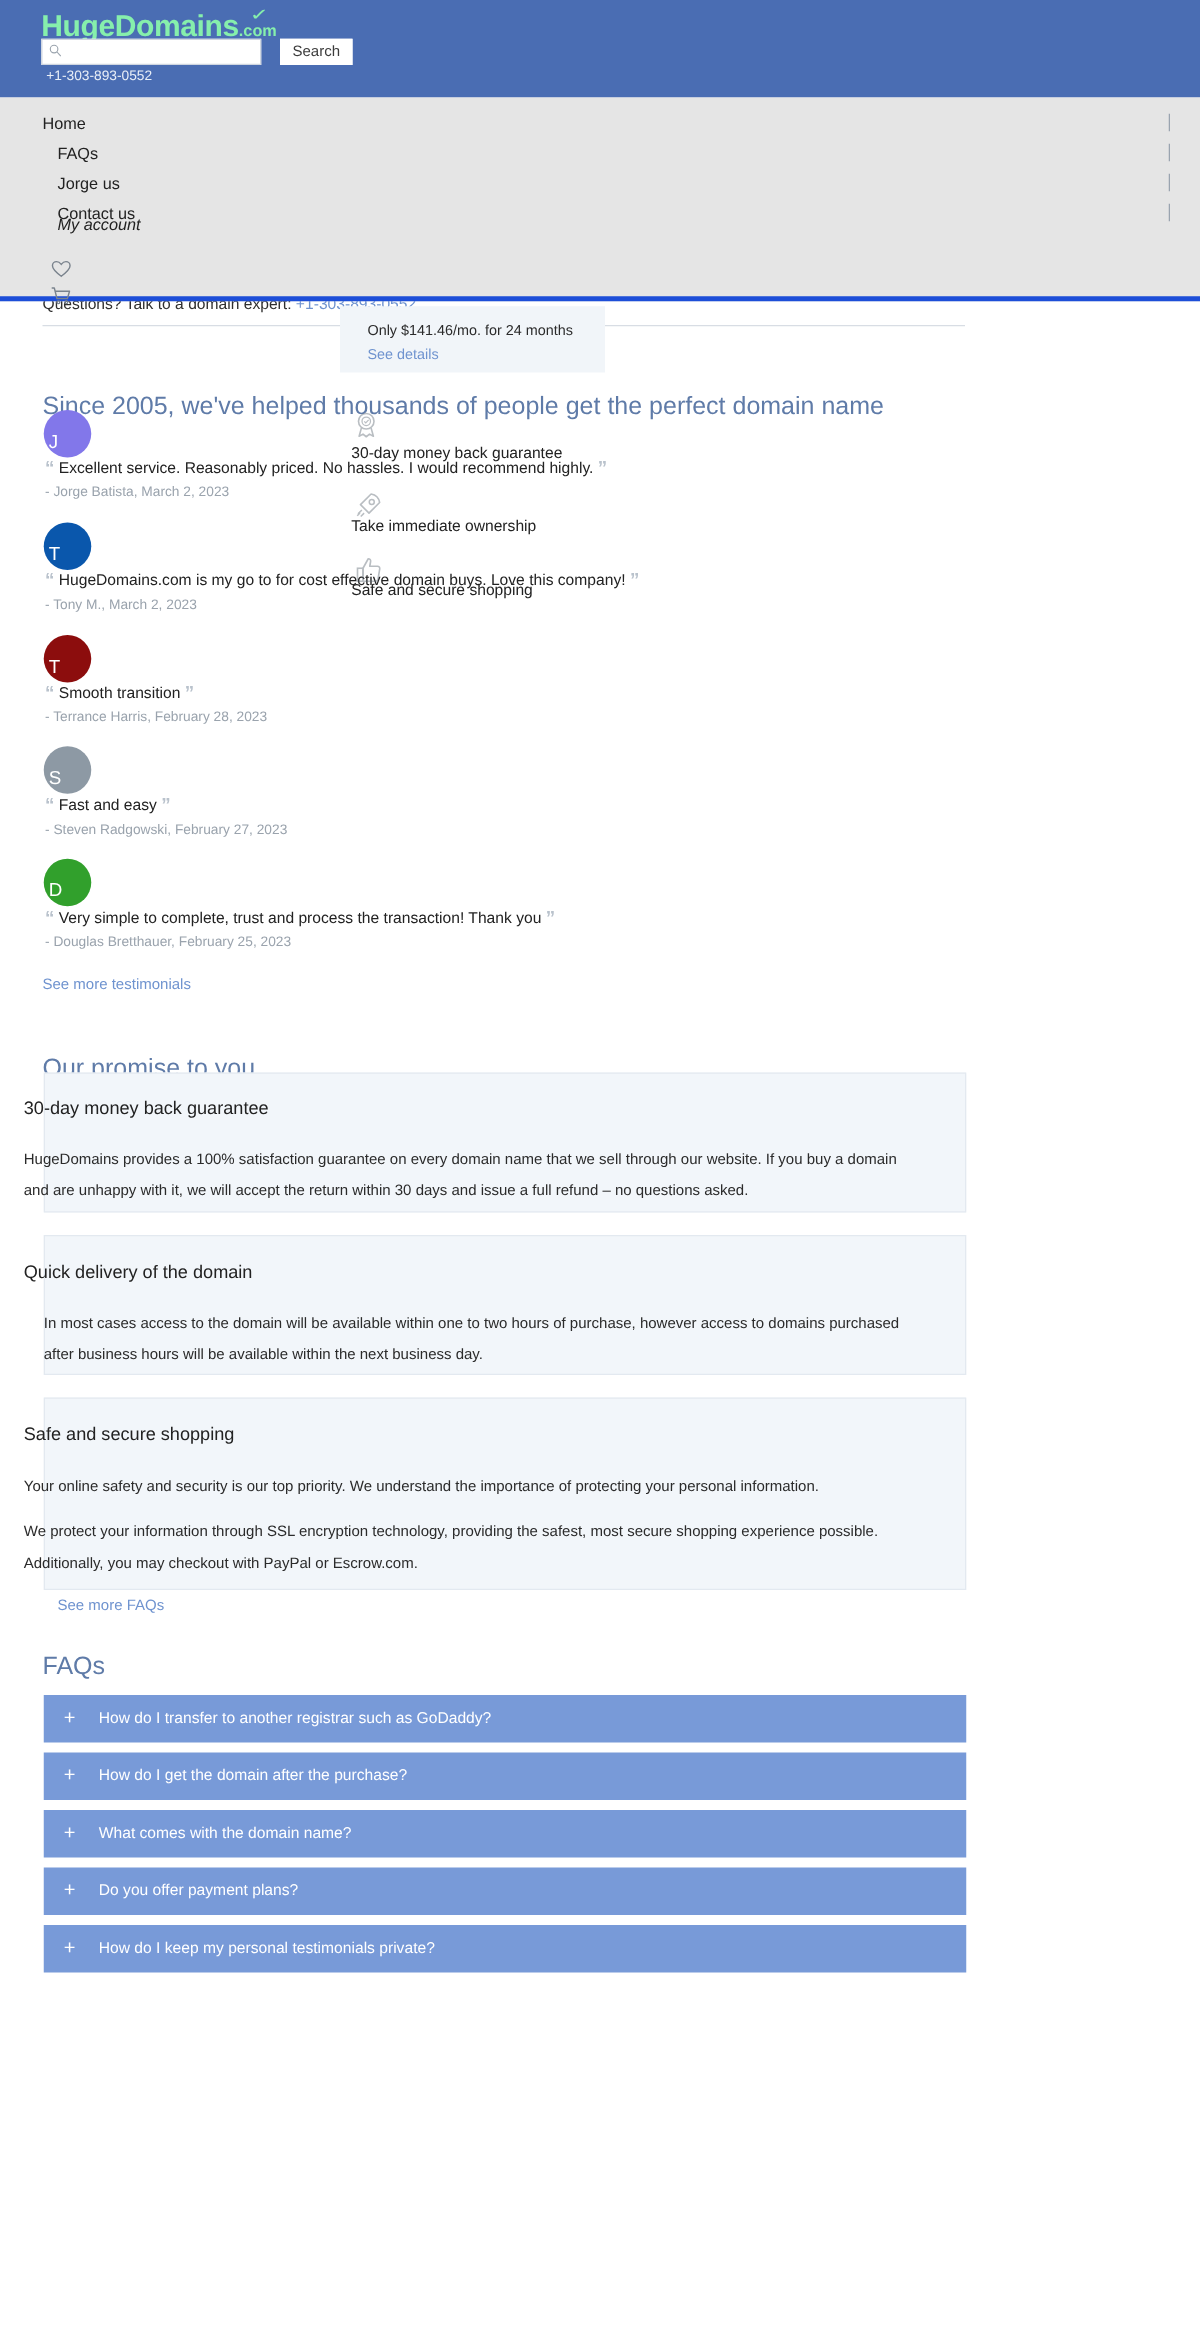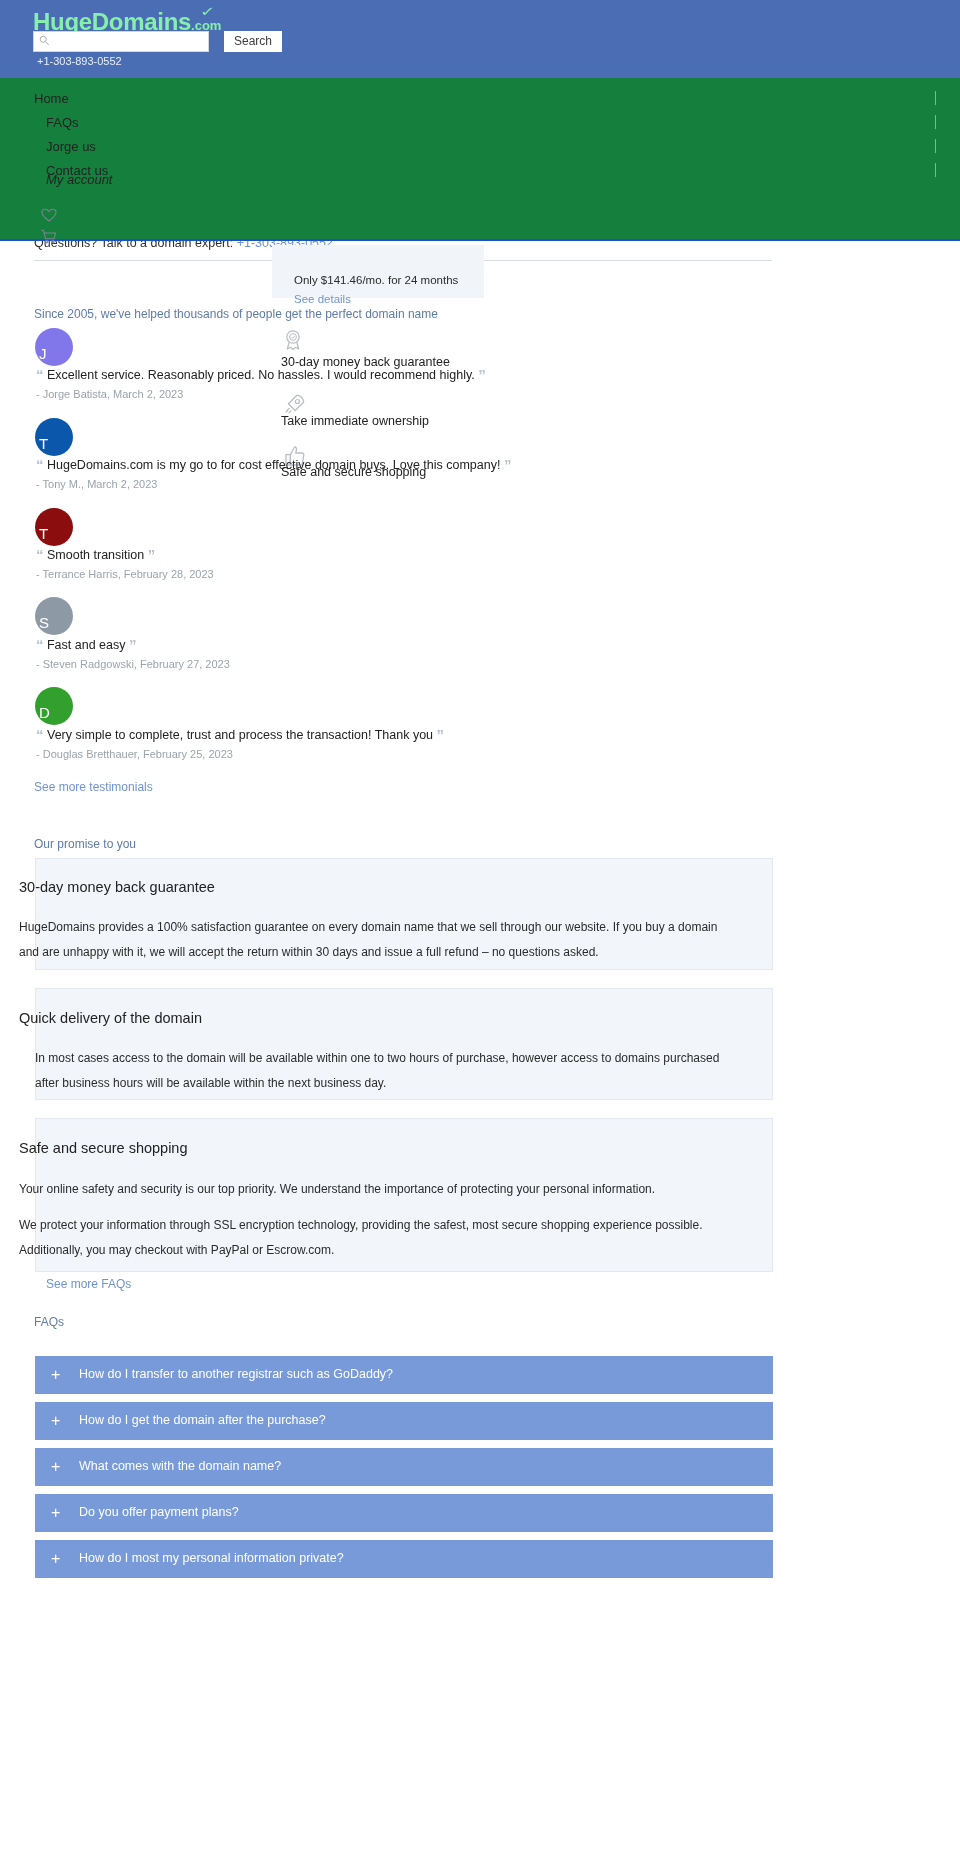--- a/index.html
+++ b/index.html
@@ -99,22 +99,22 @@
     left: 34px; top: 260px;
     width: 738px; height: 1px;
     background: #d8dde4;
   }
 
   
   .nav-panel {
     position: absolute;
     left: 0; top: 78px;
     width: 960px; height: 163px;
-    background: #15803d;
-    border-bottom: 2px solid #1d4ed8;
+    background: #e5e5e5;
+    border-bottom: 4px solid #1d4ed8;
   }
   .nav-item {
     position: absolute;
     font-size: 13px;
     color: #222;
     white-space: nowrap;
     cursor: pointer;
   }
   .nav-tick {
     position: absolute;
@@ -127,32 +127,32 @@
     width: 18px; height: 18px;
     cursor: pointer;
   }
 
   
   .price-box {
     position: absolute;
     left: 272px; top: 245px;
     width: 212px; height: 53px;
     background: #f1f5f9;
-    padding: 26px 14px 0 22px;
+    padding: 11px 14px 0 22px;
     font-size: 11.5px;
     line-height: 19px;
     color: #2b2b2b;
     z-index: 6;
   }
   .price-box a { color: #6f93cf; text-decoration: none; }
 
   
   .sec-heading {
     position: absolute;
-    font-size: 12px;
+    font-size: 20px;
     color: #5f7ba8;
     font-weight: normal;
     white-space: nowrap;
   }
   .avatar {
     position: absolute;
     width: 38px; height: 38px;
     border-radius: 50%;
     color: #ffffff;
     font-size: 15px;
@@ -413,14 +413,14 @@
 <div class="faq-bar" style="top:1448px;">
   <span class="faq-plus">+</span>
   <span class="faq-label">What comes with the domain name?</span>
 </div>
 <div class="faq-bar" style="top:1494px;">
   <span class="faq-plus">+</span>
   <span class="faq-label">Do you offer payment plans?</span>
 </div>
 <div class="faq-bar" style="top:1540px;">
   <span class="faq-plus">+</span>
-  <span class="faq-label">How do I most my personal information private?</span>
+  <span class="faq-label">How do I keep my personal testimonials private?</span>
 </div>
 
 </body></html>

